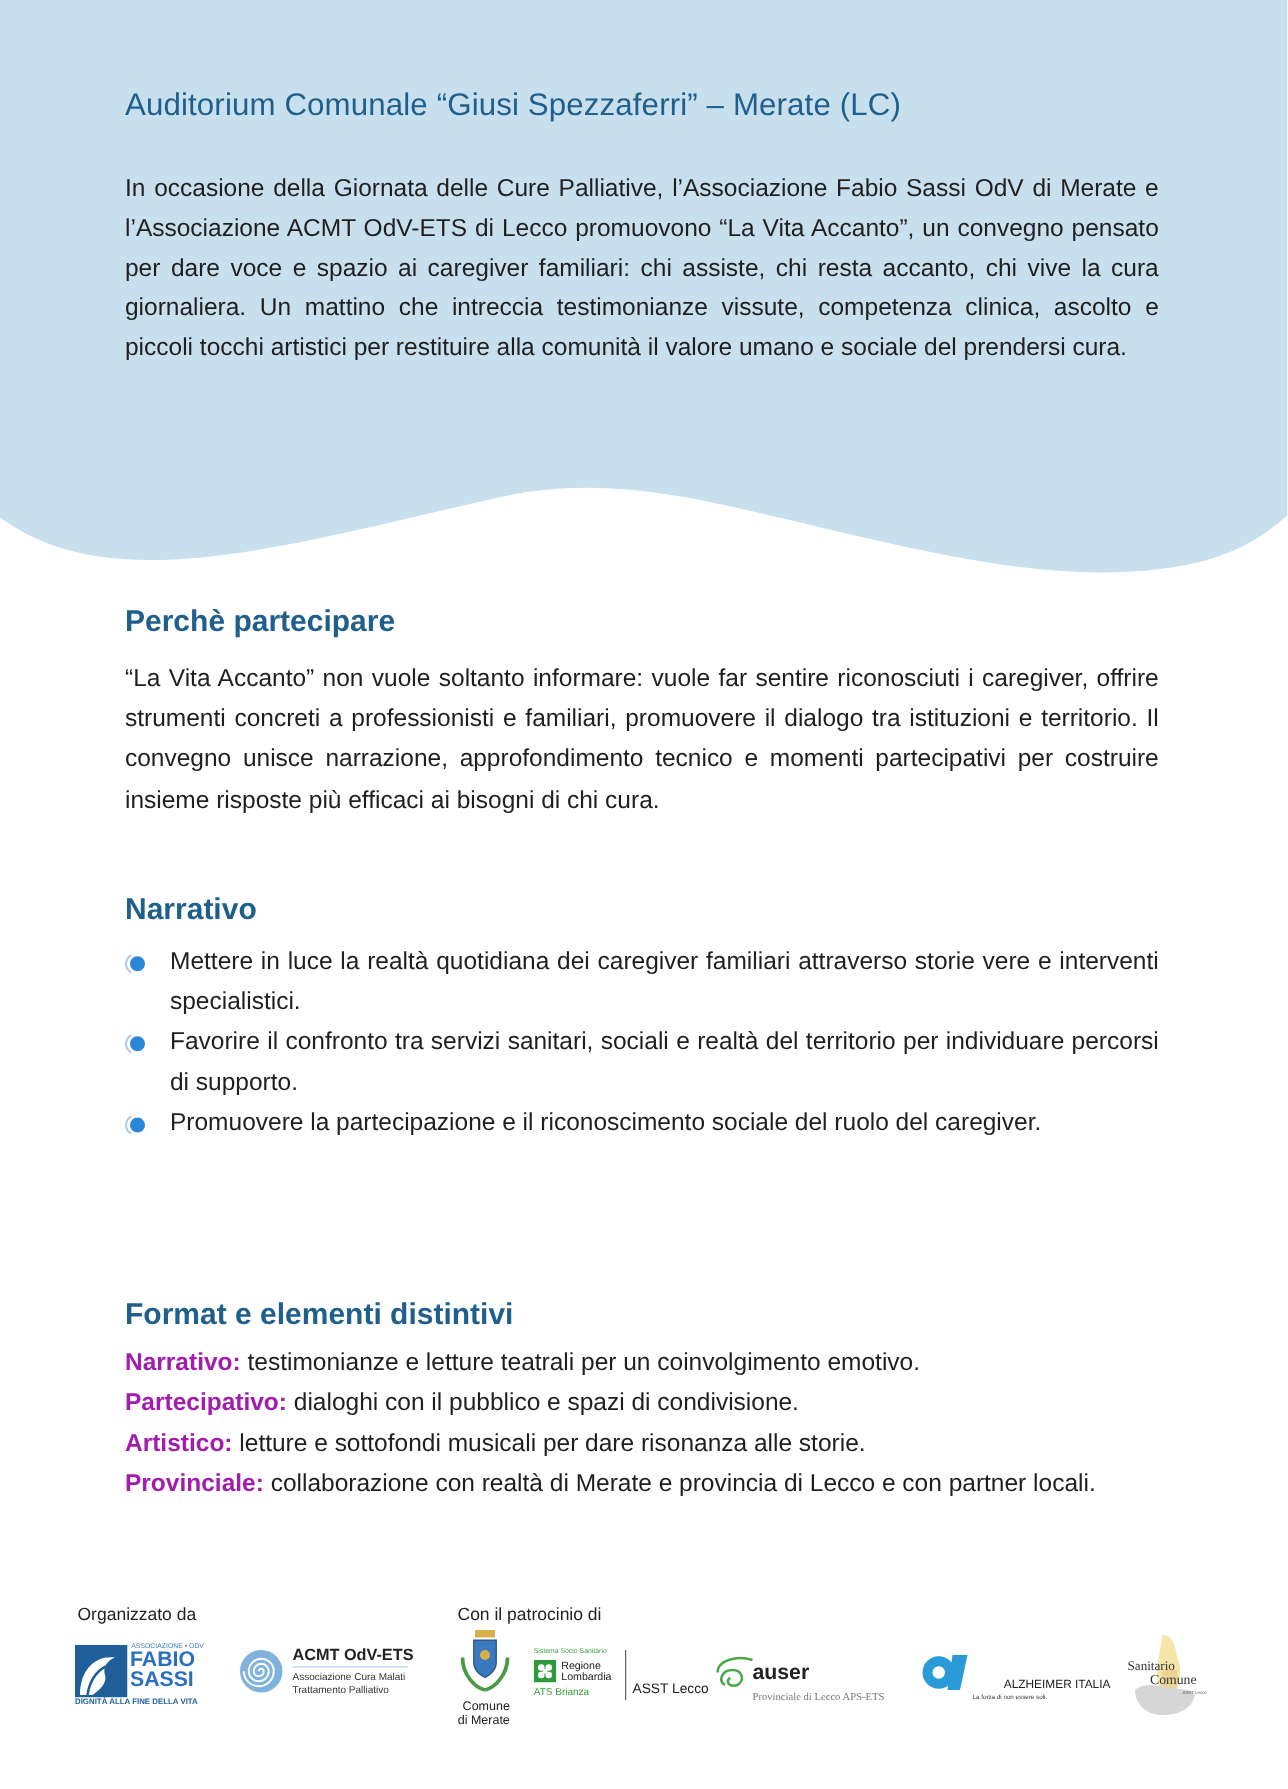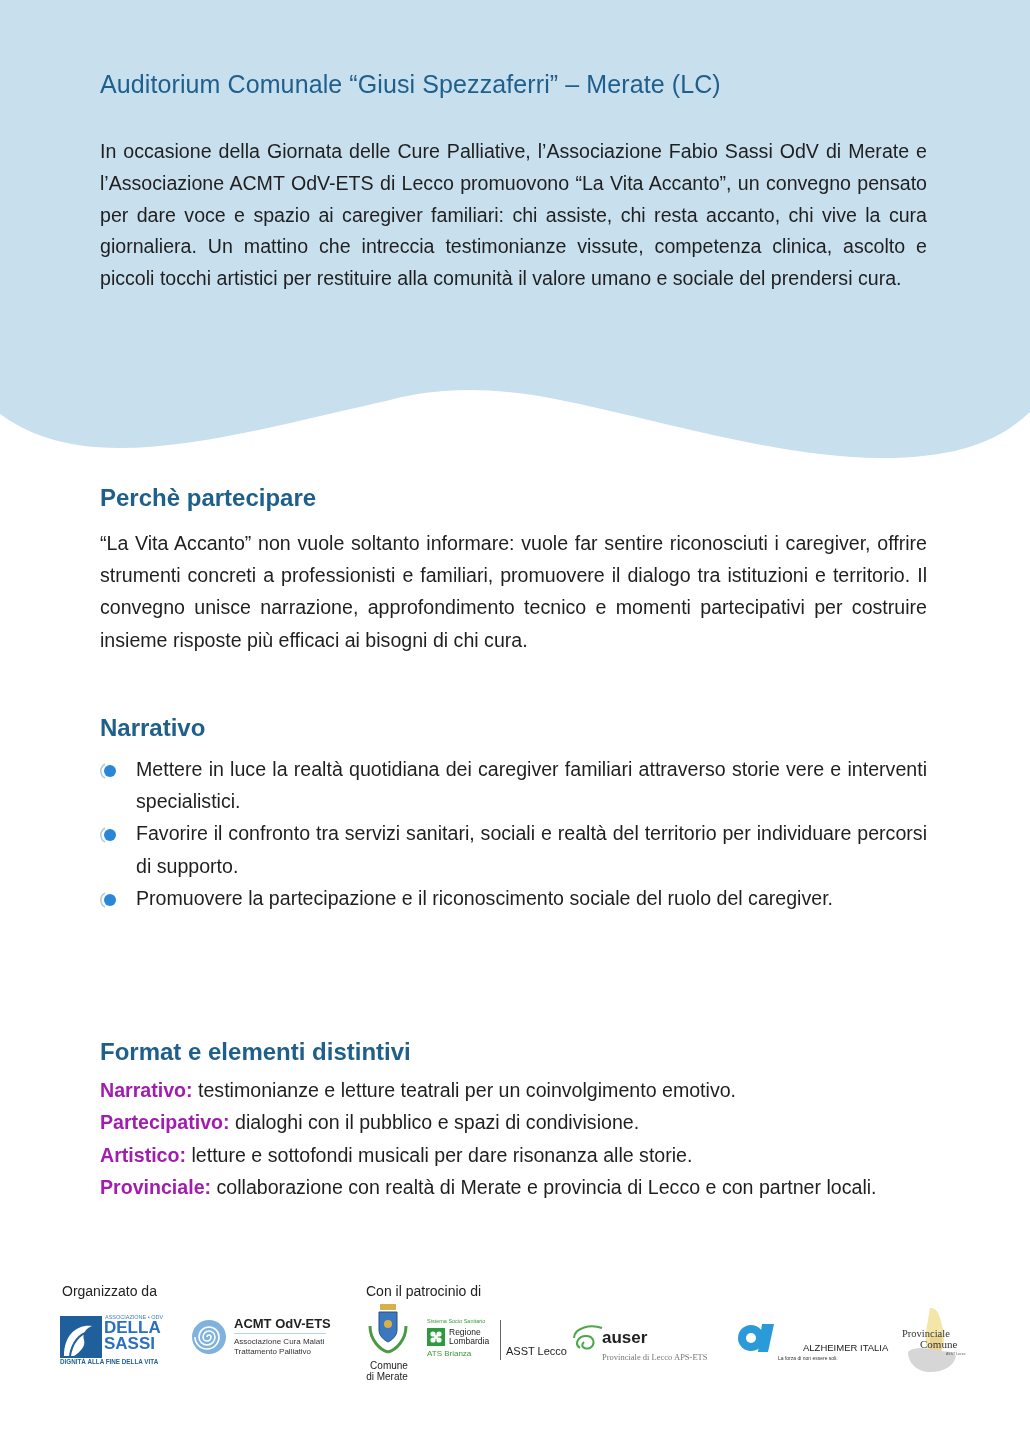--- a/index.html
+++ b/index.html
@@ -88,21 +88,21 @@
 <div class="footer-label" style="left:62px; top:1283px;">Organizzato da</div>
 <div class="footer-label" style="left:366px; top:1283px;">Con il patrocinio di</div>
 
 <div class="logo" style="left:60px; top:1314px; width:116px; height:56px;">
   <svg style="position:absolute;left:0;top:2px;" width="42" height="42" viewBox="0 0 42 42">
     <rect x="0" y="0" width="42" height="42" fill="#1e5f9c"></rect>
     <path d="M4,40 C4,18 18,8 32,10 C26,12 22,18 24,24 C26,30 20,36 14,40 Z" fill="#ffffff"></path>
     <path d="M10,40 C12,26 20,18 28,16" fill="none" stroke="#1e5f9c" stroke-width="2"></path>
   </svg>
   <div style="position:absolute;left:45px;top:0;font-size:5.5px;color:#3a7fc0;white-space:nowrap;">ASSOCIAZIONE • ODV</div>
-  <div style="position:absolute;left:44px;top:6px;font-size:17px;font-weight:bold;color:#2a6fc0;line-height:16px;">DELLA</div>
+  <div style="position:absolute;left:44px;top:6px;font-size:17px;font-weight:bold;color:#2a6fc0;line-height:16px;">FABIO</div>
   <div style="position:absolute;left:44px;top:22px;font-size:17px;font-weight:bold;color:#2a6fc0;line-height:16px;">SASSI</div>
   <div style="position:absolute;left:0;top:44px;font-size:6.3px;font-weight:bold;color:#1e5f9c;white-space:nowrap;">DIGNITÀ ALLA FINE DELLA VITA</div>
 </div>
 
 <div class="logo" style="left:190px; top:1314px; width:140px; height:56px;">
   <svg style="position:absolute;left:0;top:4px;" width="38" height="38" viewBox="0 0 38 38">
     <circle cx="19" cy="19" r="17" fill="#7fb2dc"></circle>
     <path d="M19,19 m-2,0 a2,2 0 1,1 4,0 a4,4 0 1,1 -8,0 a6,6 0 1,1 12,0 a8,8 0 1,1 -16,0 a10,10 0 1,1 20,0 a12,12 0 1,1 -24,0" fill="none" stroke="#ffffff" stroke-width="1.6"></path>
   </svg>
   <div style="position:absolute;left:44px;top:2px;font-size:13px;font-weight:bold;color:#222;white-space:nowrap;">ACMT OdV-ETS</div>
@@ -157,16 +157,16 @@
   <div style="position:absolute;left:42px;top:20px;font-size:9.5px;font-weight:normal;color:#222;white-space:nowrap;margin-left:25px;">ALZHEIMER ITALIA</div>
   <div style="position:absolute;left:42px;top:33px;font-size:5px;color:#333;white-space:nowrap;">La forza di non essere soli.</div>
 </div>
 
 <div class="logo" style="left:900px; top:1306px; width:70px; height:70px;">
   <svg style="position:absolute;left:0;top:0;" width="70" height="70" viewBox="0 0 70 70">
     <path d="M30,2 C38,2 40,10 42,20 C46,30 44,40 40,46 L28,44 C24,36 26,24 28,14 Z" fill="#f3e6a8"></path>
     <path d="M30,30 L42,30 L42,46 L30,46 Z" fill="#e8c888" opacity="0.6"></path>
     <path d="M8,46 C14,40 26,42 34,44 C44,46 52,44 56,50 C54,60 44,66 30,66 C18,66 8,58 8,46 Z" fill="#d6d6d6"></path>
   </svg>
-  <div style="position:absolute;left:2px;top:22px;font-size:10.5px;color:#333;font-family:'Liberation Serif',serif;white-space:nowrap;">Provinciale</div>
+  <div style="position:absolute;left:2px;top:22px;font-size:10.5px;color:#333;font-family:'Liberation Serif',serif;white-space:nowrap;">Sanitario</div>
   <div style="position:absolute;left:20px;top:32px;font-size:11px;color:#333;font-family:'Liberation Serif',serif;white-space:nowrap;">Comune</div>
   <div style="position:absolute;left:46px;top:46px;font-size:3.5px;color:#555;white-space:nowrap;">ASST Lecco</div>
 </div>
 
 </body></html>

